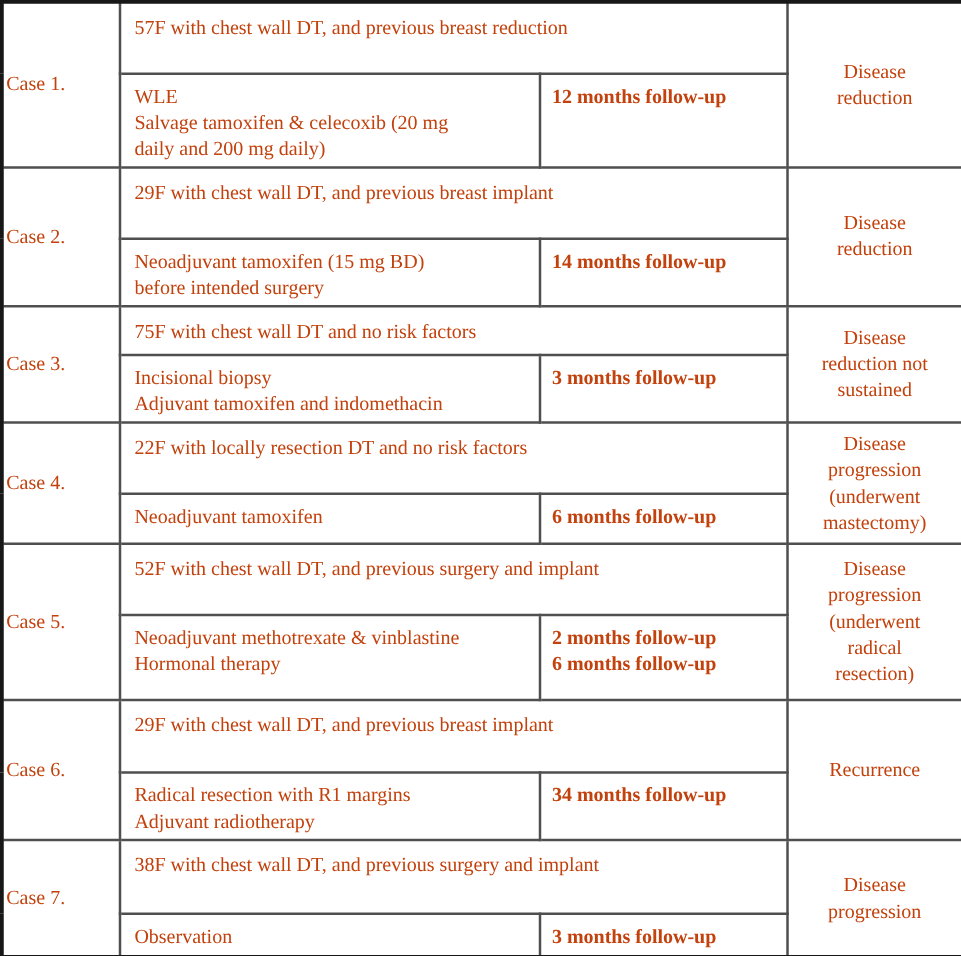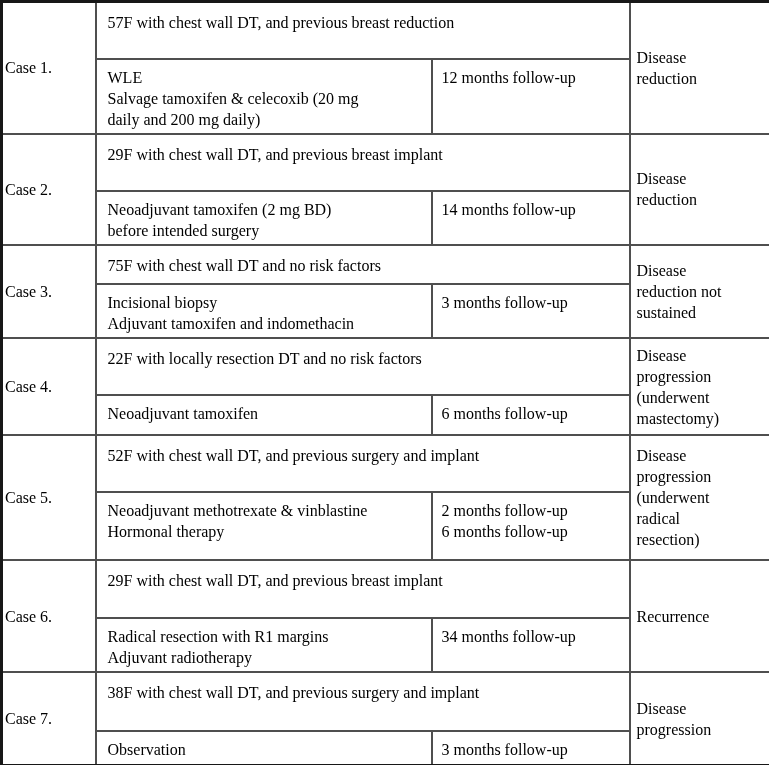--- a/index.html
+++ b/index.html
@@ -11,21 +11,21 @@
     border-collapse: collapse;
     table-layout: fixed;
     width: 769px;
     height: 765px;
     border: 3px solid #171717;
     font-family: "Liberation Serif", "DejaVu Serif", serif;
   }
   .paper-table td {
     border: 2px solid #4f4f4f;
     font-size: 16px;
-    color: #000000;
+    color: #c2410c;
     line-height: 1.32;
     white-space: pre-line;
     overflow: hidden;
   }
   td.case-cell {
     text-align: left;
     vertical-align: middle;
     padding: 2px;
   }
   td.desc-cell {
@@ -33,23 +33,24 @@
     padding: 9px 10px 3px 11px;
   }
   td.treat-cell {
     vertical-align: top;
     padding: 7px 10px 3px 11px;
     border-radius: 12px;
   }
   td.follow-cell {
     vertical-align: top;
     padding: 7px 8px 3px 9px;
+    font-weight: bold;
   }
   td.outcome-cell {
-    text-align: left;
+    text-align: center;
     vertical-align: middle;
     padding: 3px 6px;
   }
 </style>
 </head>
 <body>
 
 <table class="paper-table">
   <colgroup>
     <col style="width:94px">
@@ -72,21 +73,21 @@
       <td class="follow-cell">12 months follow-up</td>
     </tr>
 
     <tr style="height:57px">
       <td class="case-cell" rowspan="2">Case 2.</td>
       <td class="desc-cell" colspan="2">29F with chest wall DT, and previous breast implant</td>
       <td class="outcome-cell" rowspan="2">Disease
 reduction</td>
     </tr>
     <tr style="height:52px">
-      <td class="treat-cell">Neoadjuvant tamoxifen (2 mg BD)
+      <td class="treat-cell">Neoadjuvant tamoxifen (15 mg BD)
 before intended surgery</td>
       <td class="follow-cell">14 months follow-up</td>
     </tr>
 
     <tr style="height:39px">
       <td class="case-cell" rowspan="2">Case 3.</td>
       <td class="desc-cell" colspan="2">75F with chest wall DT and no risk factors</td>
       <td class="outcome-cell" rowspan="2">Disease
 reduction not
 sustained</td>

